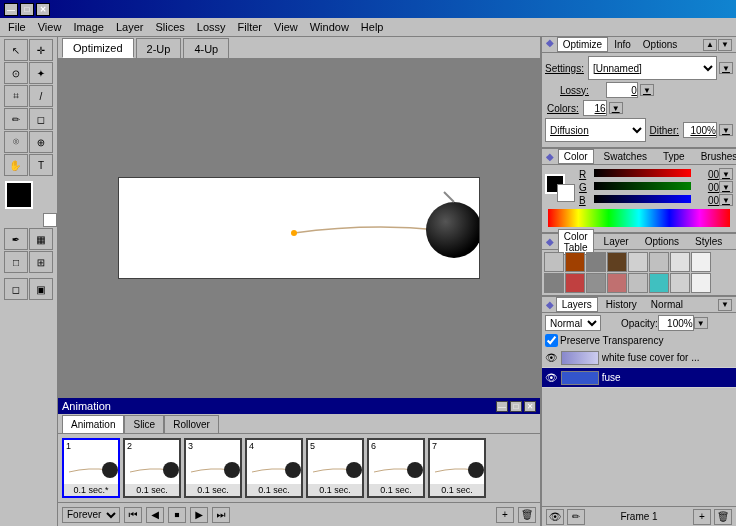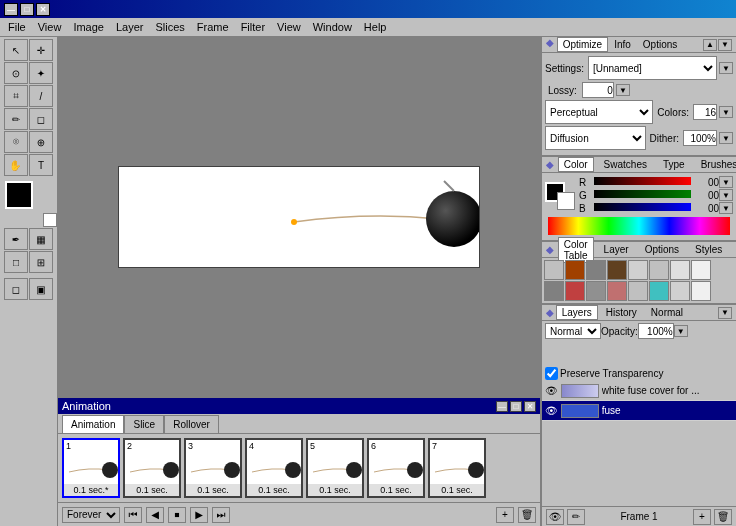--- a/index.html
+++ b/index.html
@@ -266,20 +266,21 @@
       padding: 1px 5px;
       cursor: pointer;
       border: 1px solid transparent;
     }
     .panel-tab.active {
       border: 1px solid #808080;
       background: white;
     }
     .panel-content {
       padding: 3px;
+      text-decoration: underline;
     }
 
     
     .optimize-row {
       display: flex;
       align-items: center;
       margin-bottom: 2px;
       font-size: 10px;
       gap: 2px;
     }
@@ -378,21 +379,20 @@
       font-size: 10px;
     }
     .layer-select { height: 16px; font-size: 10px; background: white; border: 1px solid #808080; }
     .opacity-input { width: 36px; height: 16px; font-size: 10px; border: 1px solid #808080; text-align: right; }
     .preserve-row {
       display: flex;
       align-items: center;
       padding: 1px 3px;
       font-size: 10px;
       gap: 2px;
-      margin-top: 25px;
     }
     .layer-row {
       display: flex;
       align-items: center;
       height: 20px;
       padding: 0 3px;
       font-size: 10px;
       gap: 3px;
       border-bottom: 1px solid #d0d0d0;
     }
@@ -435,21 +435,21 @@
     <div class="title-btn">✕</div>
   </div>
 </div>
 
 <div class="menu-bar">
   <span class="menu-item">File</span>
   <span class="menu-item">View</span>
   <span class="menu-item">Image</span>
   <span class="menu-item">Layer</span>
   <span class="menu-item">Slices</span>
-  <span class="menu-item">Frame</span>
+  <span class="menu-item">Lossy</span>
   <span class="menu-item">Filter</span>
   <span class="menu-item">View</span>
   <span class="menu-item">Window</span>
   <span class="menu-item">Help</span>
 </div>
 
 <div class="main-layout">
 
   <div class="left-toolbar">
     <div class="tool-row">
@@ -490,20 +490,25 @@
       <div class="tool-btn">⊞</div>
     </div>
     <div class="tool-row" style="margin-top:4px;">
       <div class="tool-btn">◻</div>
       <div class="tool-btn">▣</div>
     </div>
   </div>
 
   <div class="center-area">
 
+    <div class="tab-bar">
+      <div class="tab active">Optimized</div>
+      <div class="tab">2-Up</div>
+      <div class="tab">4-Up</div>
+    </div>
 
     <div class="canvas-area">
       <div class="canvas-frame">
         <div class="canvas-content">
           
           <svg width="360" height="100" xmlns="http://www.w3.org/2000/svg">
 
             <path d="M 175 55 Q 250 45 320 52" stroke="#c4a882" stroke-width="1.5" fill="none"></path>
 
             <circle cx="175" cy="55" r="3" fill="orange"></circle>
@@ -657,30 +662,25 @@
       </div>
       <div class="panel-content">
         <div class="optimize-settings-row">
           <span>Settings:</span>
           <select class="opt-select" style="flex:1; margin-left:2px;">
             <option>[Unnamed]</option>
           </select>
           <div class="small-btn">▼</div>
         </div>
         <div class="optimize-row">
-          <span style="margin:0 3px;">Lossy:</span>
+          <span style="margin:0 15px;">Lossy:</span>
           <input class="opt-input" type="text" value="0" style="">
           <div class="small-btn">▼</div>
         </div>
         <div class="optimize-row">
-          <select class="opt-select" style="width:72px;">
-            <option>Perceptual</option>
-            <option>Adaptive</option>
-            <option>Web</option>
-          </select>
           <span style="margin:0 2px;">Colors:</span>
           <input class="opt-input" type="text" value="16" style="width: 24px;">
           <div class="small-btn">▼</div>
         </div>
         <div class="optimize-row">
           <select class="opt-select" style="width:72px;">
             <option>Diffusion</option>
             <option>Pattern</option>
             <option>Noise</option>
           </select>
@@ -777,21 +777,21 @@
         <span class="panel-tab">Normal</span>
         <div style="flex:1;"></div>
         <div class="small-btn">▼</div>
       </div>
       <div class="layers-controls">
         <select class="layer-select">
           <option>Normal</option>
           <option>Multiply</option>
           <option>Screen</option>
         </select>
-        <span style="margin-left:0;">Opacity:</span>
+        <span style="margin-left:20px;">Opacity:</span>
         <input class="opacity-input" type="text" value="100%" style="">
         <div class="small-btn">▼</div>
       </div>
       <div class="preserve-row">
         <input type="checkbox" checked="" style="">
         <span>Preserve Transparency</span>
       </div>
 
       <div class="layer-row">
         <span>👁</span>

